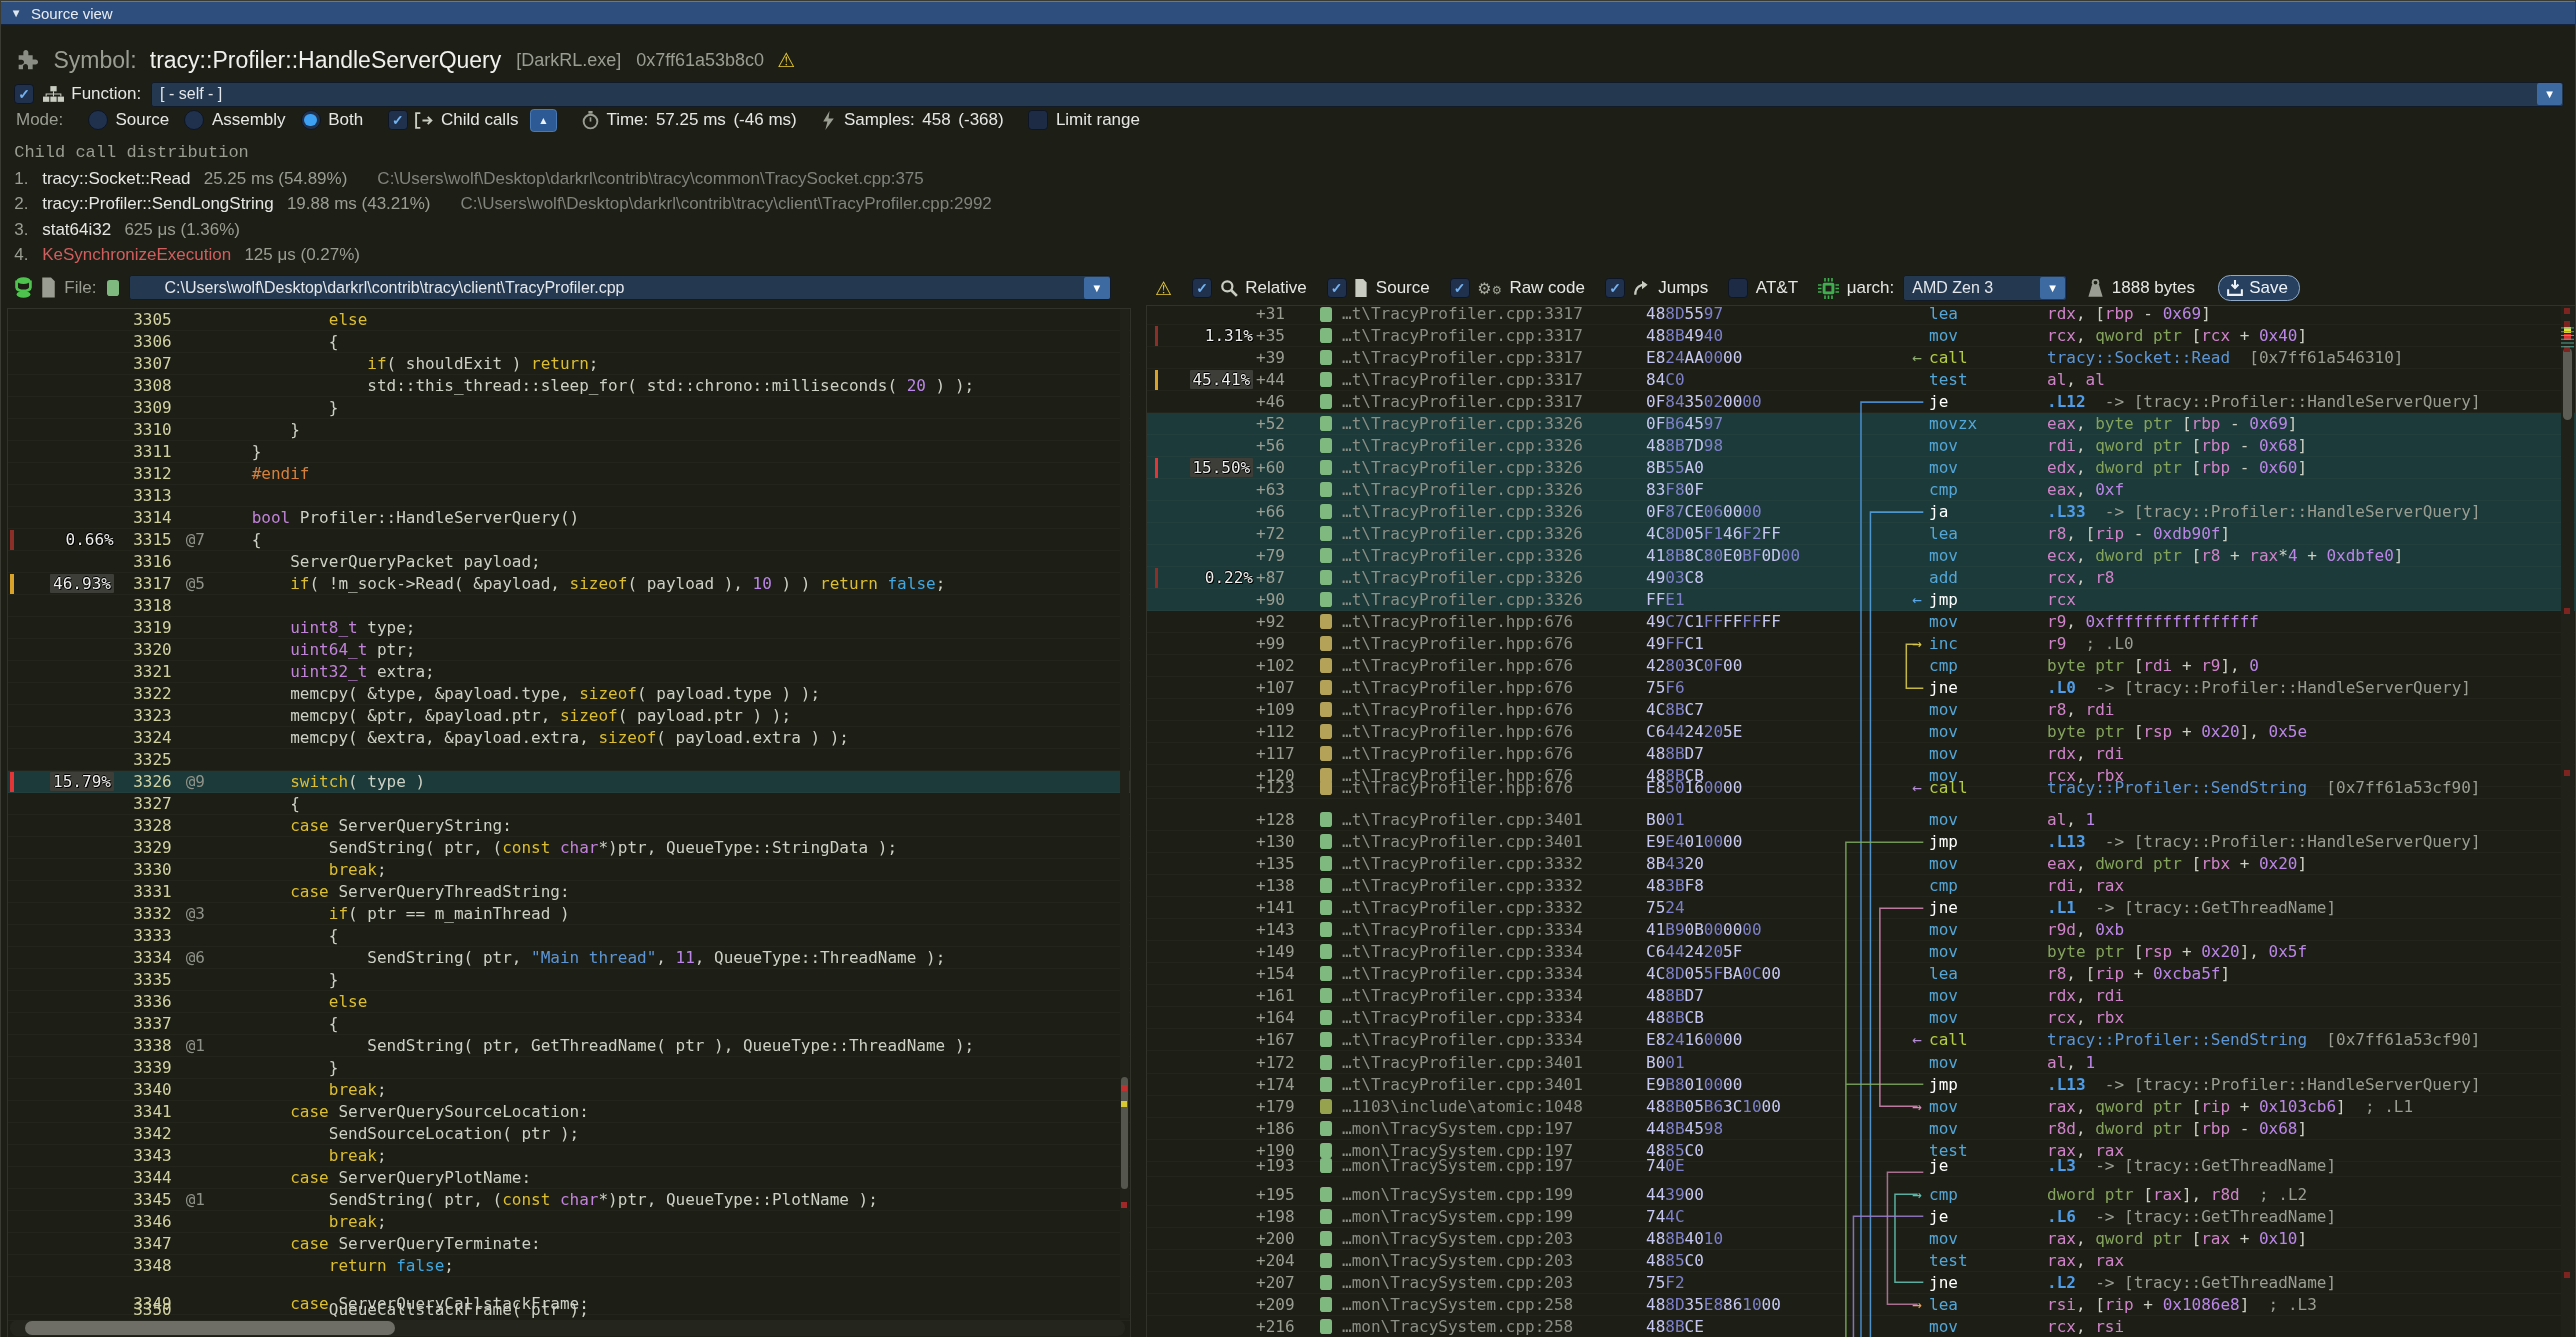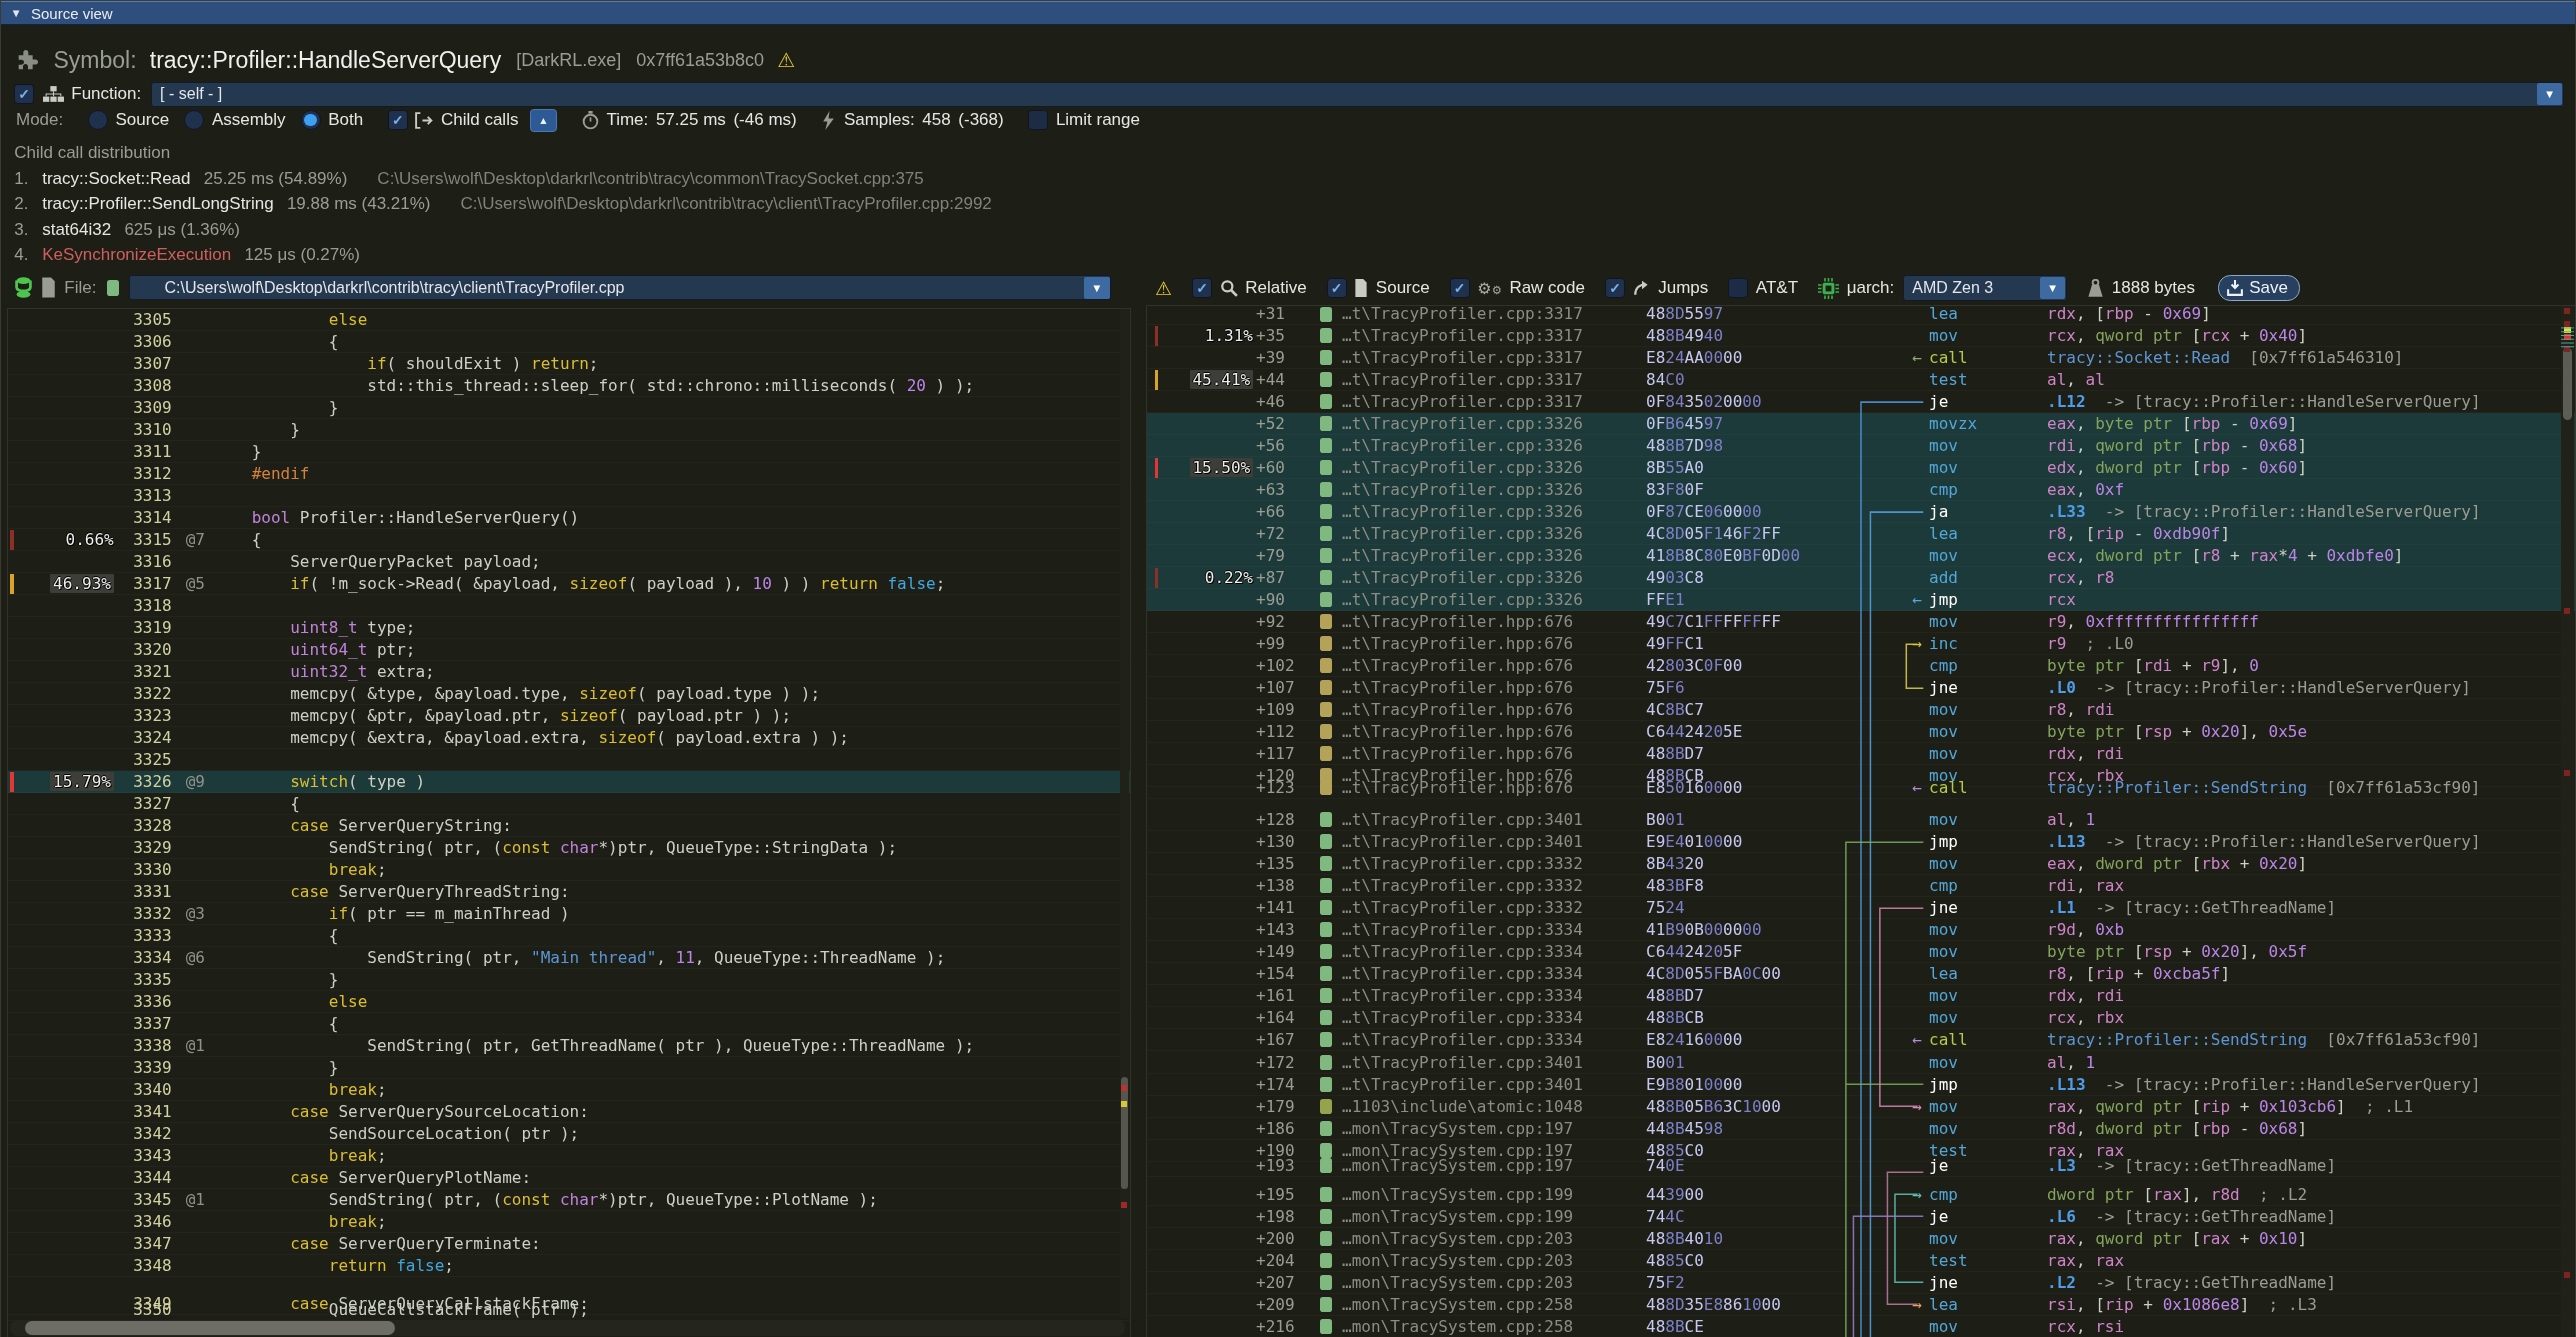--- a/index.html
+++ b/index.html
@@ -30,21 +30,21 @@
   #moderow{position:absolute;left:15px;top:101px;height:36px;display:flex;align-items:center;font-size:17px;}
   .radio{width:18px;height:18px;border-radius:50%;background:#20314e;border:0.9px solid #0e1524;display:inline-flex;
          align-items:center;justify-content:center;}
   .radio .dot{width:12.3px;height:12.3px;border-radius:50%;background:#3da0f2;}
   .mgap{margin-left:24.6px;display:flex;align-items:center;}
   .lbl{margin-left:7.6px;color:#e6e6e3;}
   .upbtn{width:25.5px;height:21px;margin-left:11.3px;border-radius:3.8px;background:#2d5a94;border:0.9px solid #4a7ab5;
          display:flex;align-items:center;justify-content:center;color:#eaf1f8;font-size:10.4px;}
   
   #ccblock{position:absolute;left:13.2px;top:142px;width:1889px;height:129px;overflow:hidden;font-size:17px;}
-  #cchead{color:#9a9d92;height:23px;}
+  #cchead{color:#9a9d92;height:23px;font-family:Liberation Mono, monospace;}
   .ccrow{height:25.5px;display:flex;align-items:center;}
   .ccidx{color:#9a9d92;width:28px;}
   .ccname{color:#e6e6e3;}
   .cctime{color:#9a9d92;margin-left:13.2px;}
   .ccpath{color:#80837b;margin-left:30px;}
   
   #band{position:absolute;left:0;top:272px;width:100%;height:32px;}
   #filebar{position:absolute;left:13.2px;top:1.9px;display:flex;align-items:center;font-size:17px;}
   .sq{width:12.3px;height:16px;border-radius:2.8px;display:inline-block;}
   #filecombo{width:946px;margin-left:10.4px;padding-left:34px;}

